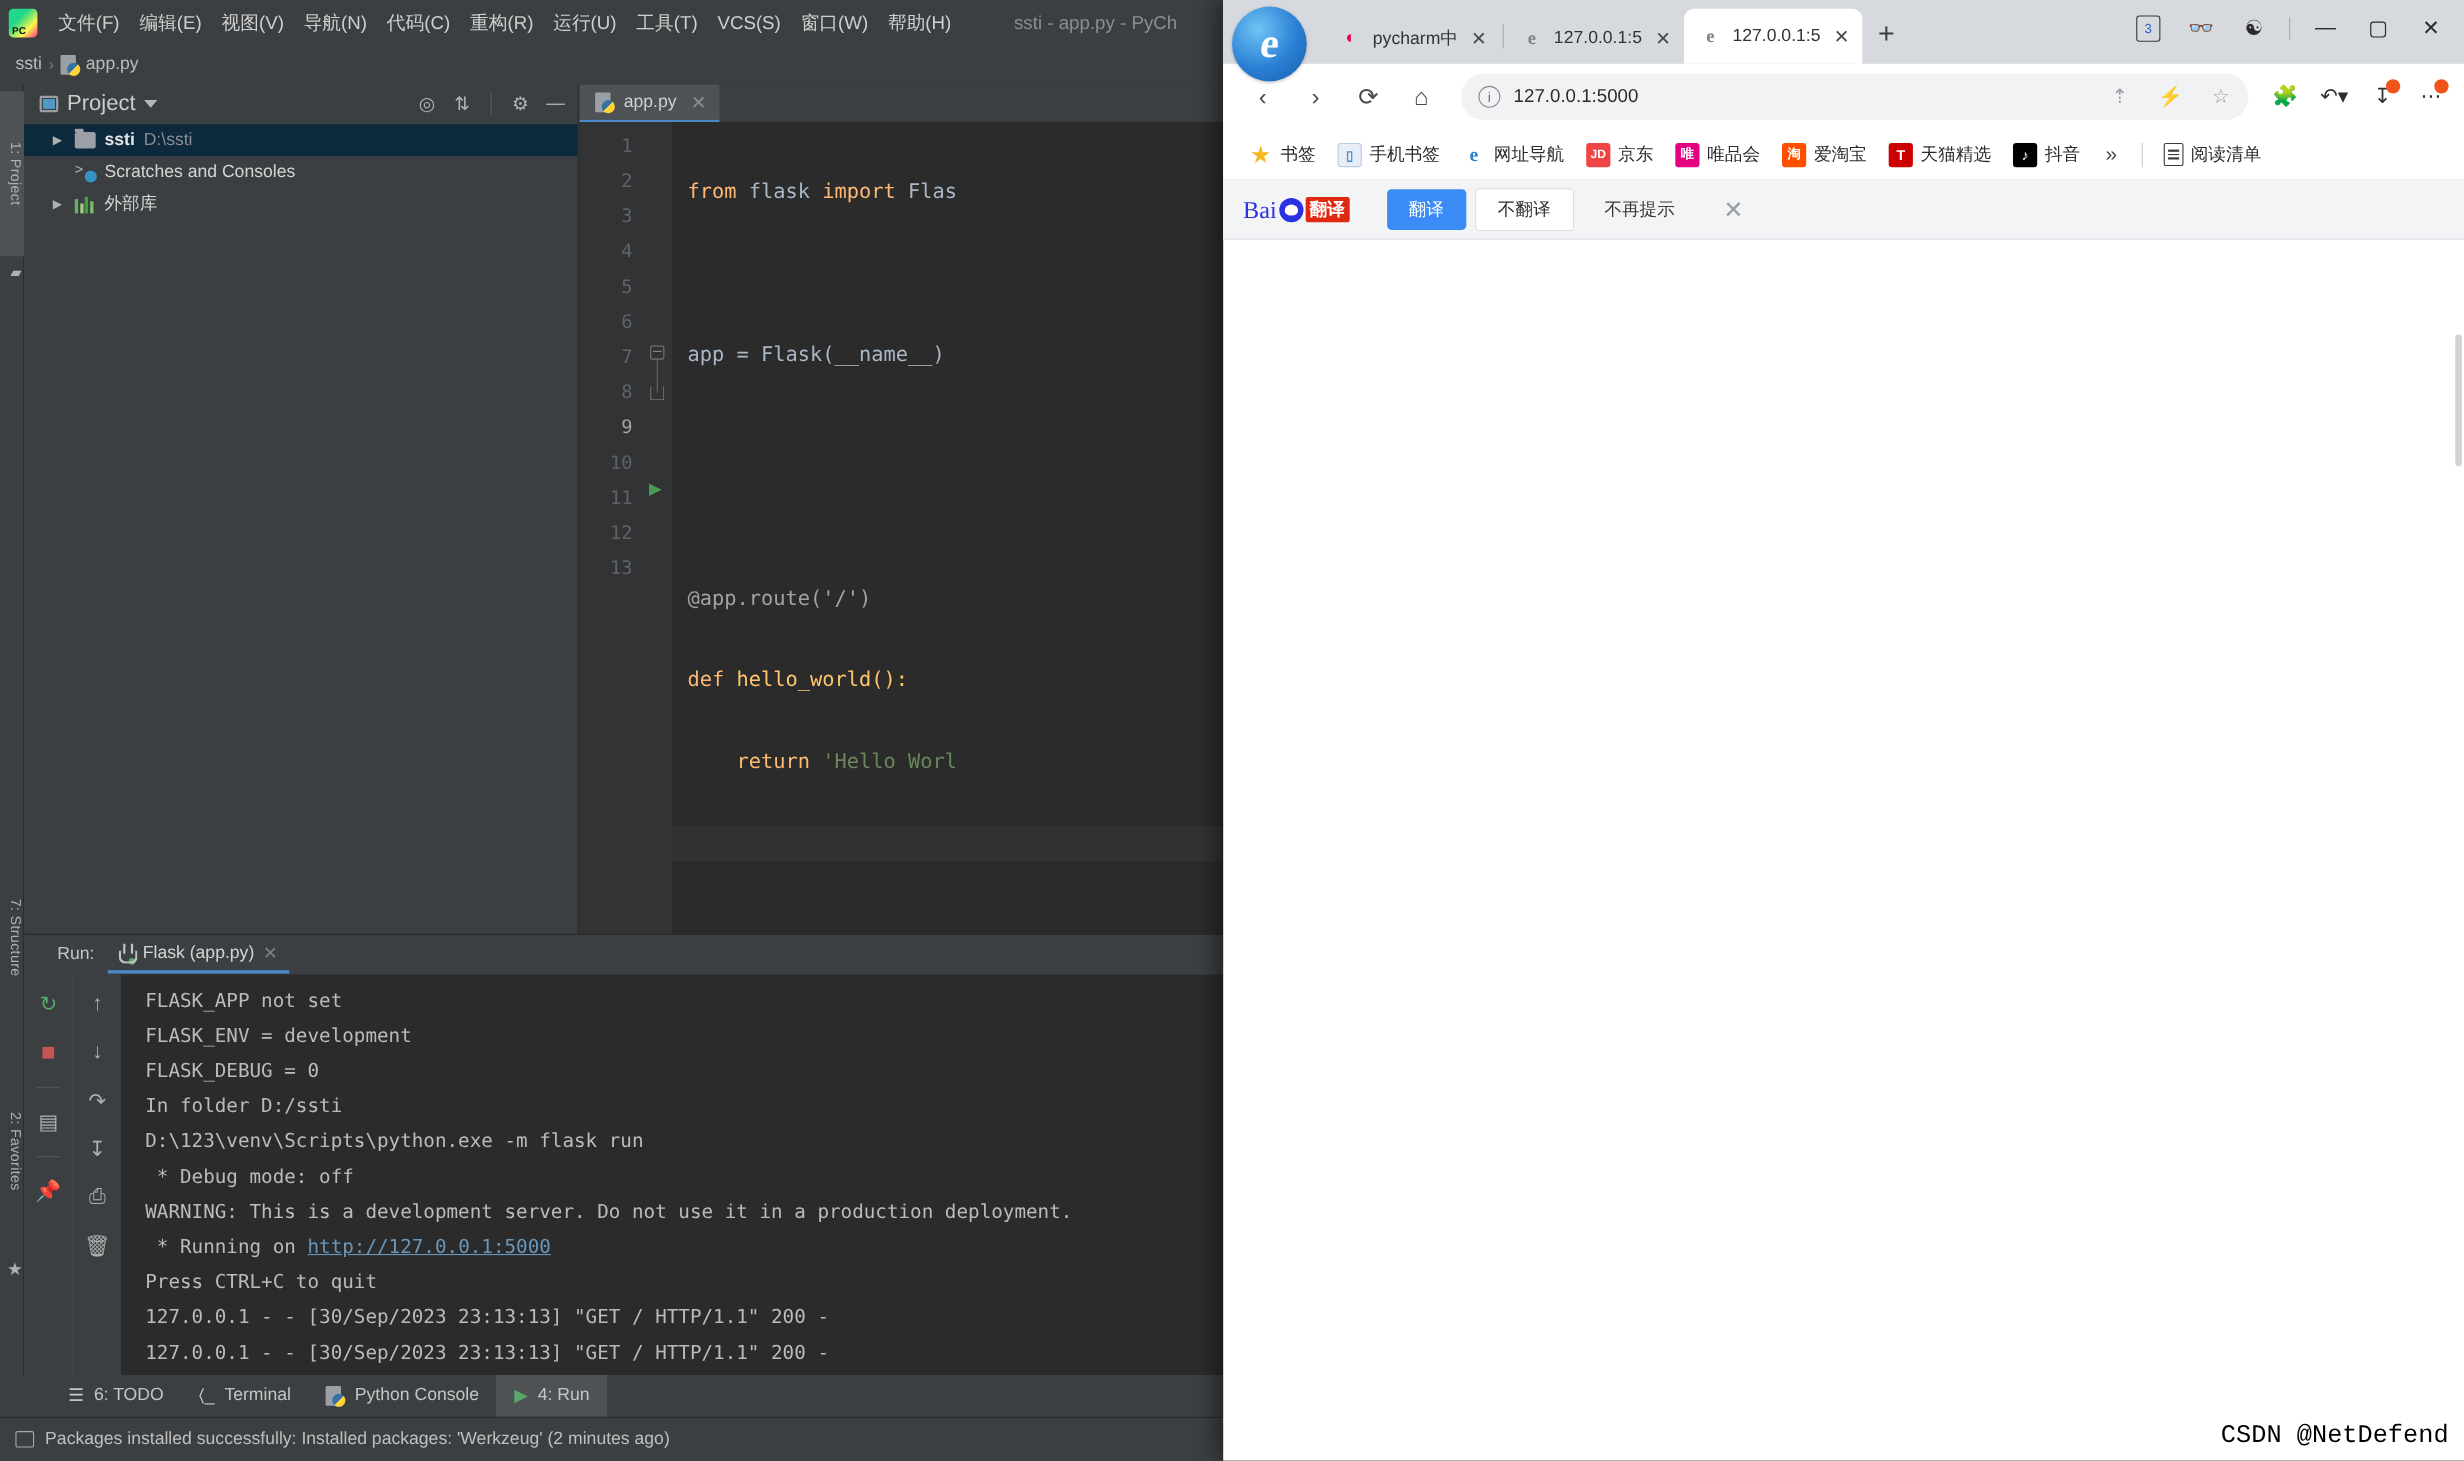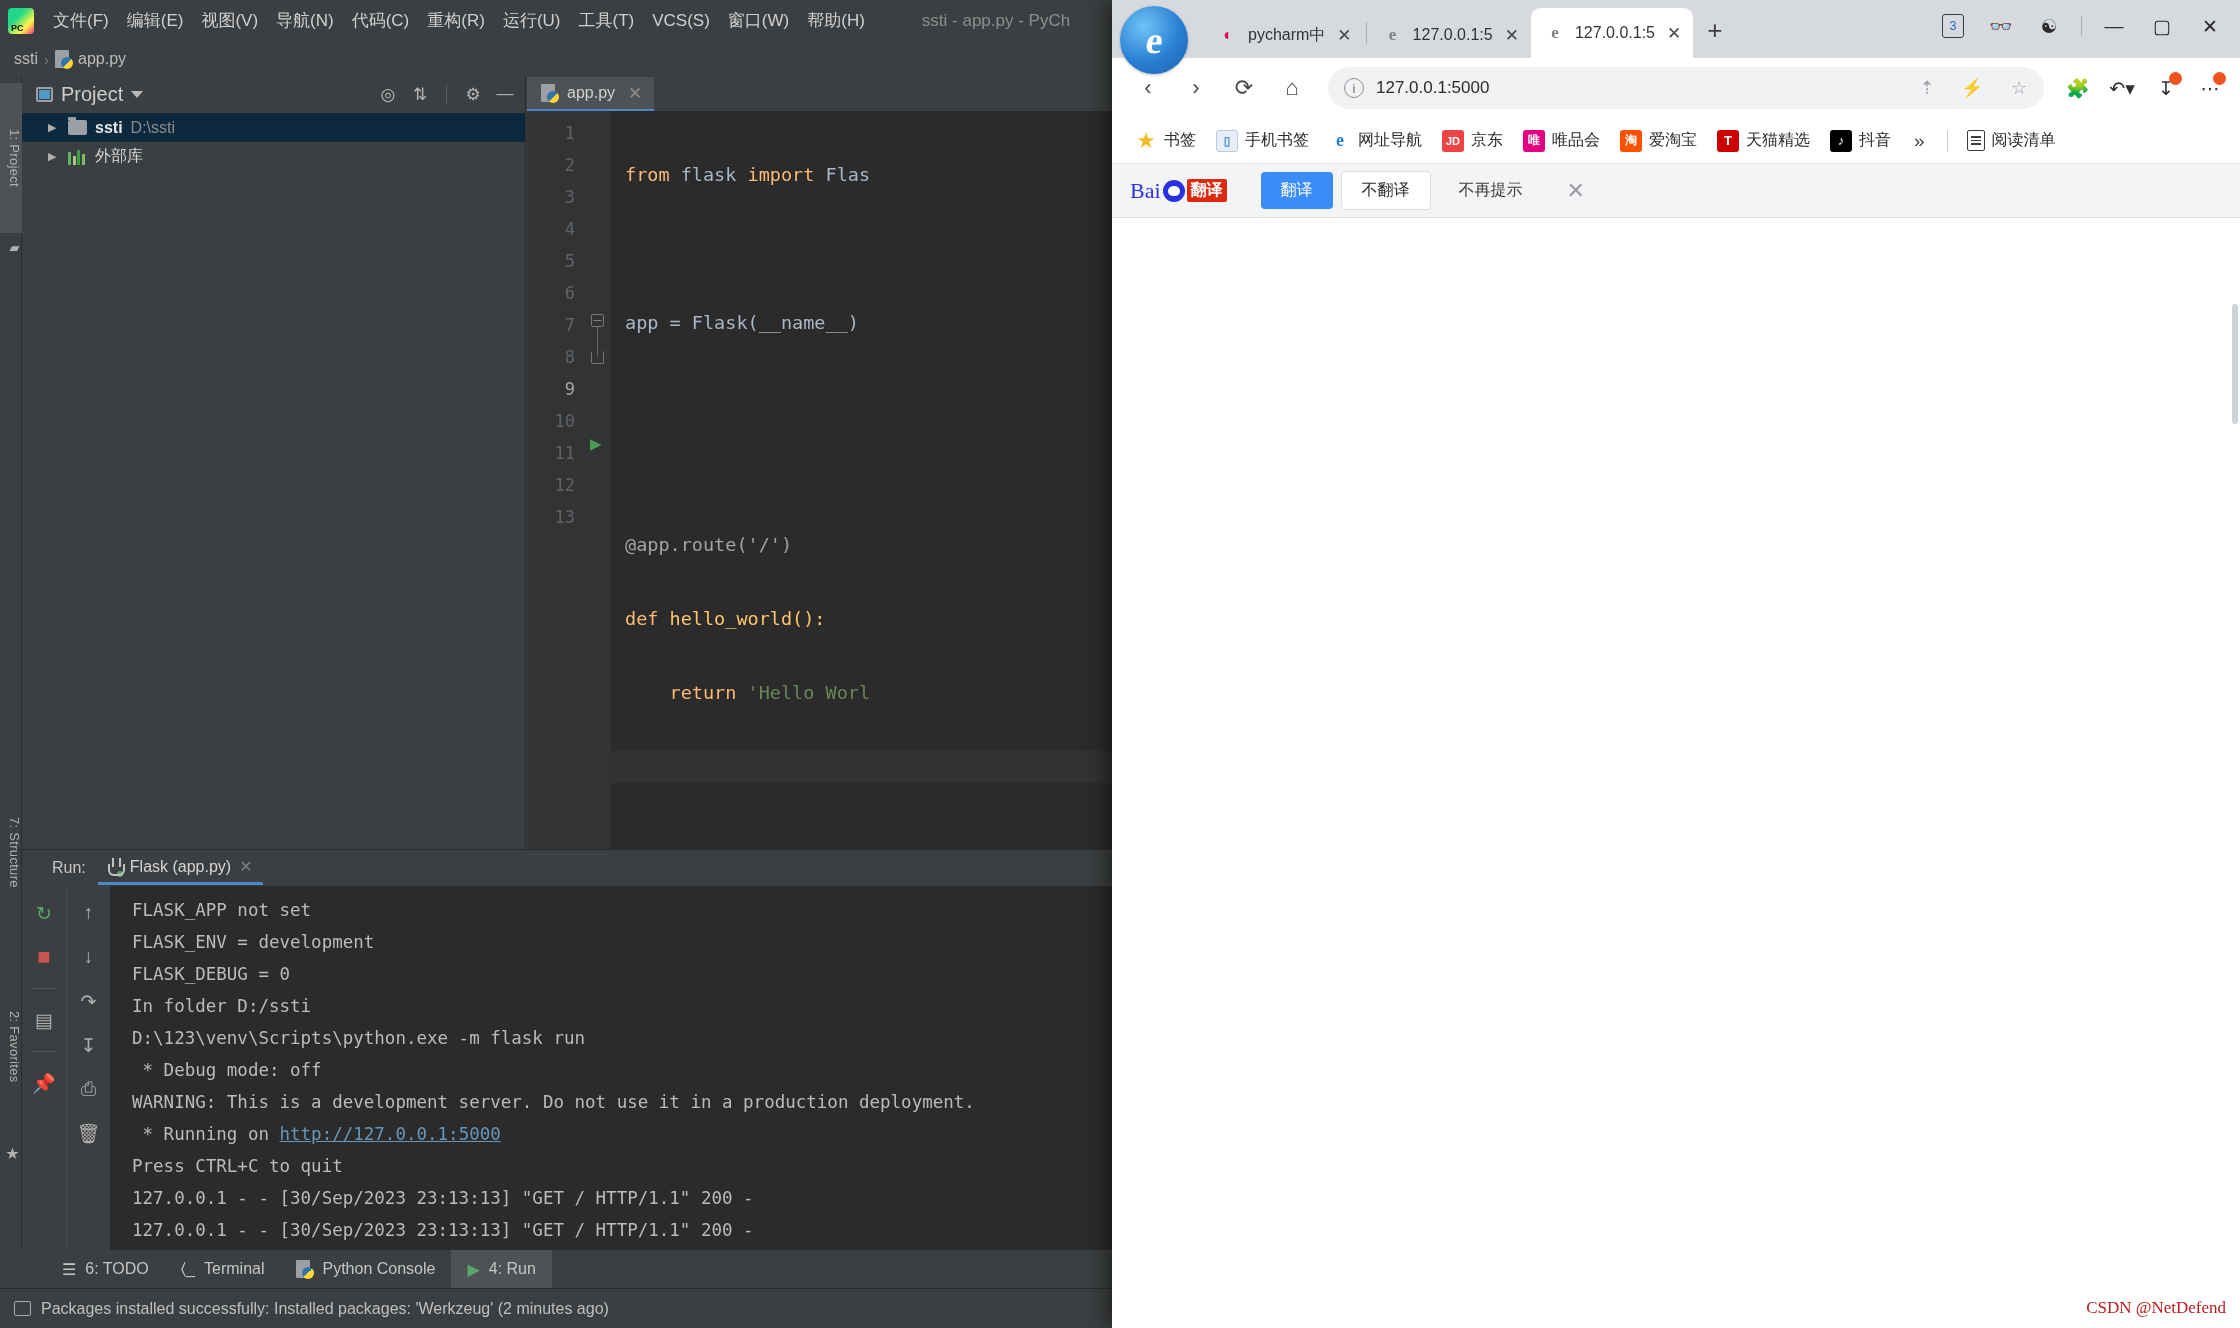--- a/index.html
+++ b/index.html
@@ -247,22 +247,22 @@
   .tr-btn.sec { background: #ffffff; color: #2b2b2b; border: 1px solid #dcdfe3; }
   .tr-btn.plain { color: #3a3a3a; }
   .tr-close { font-size: 22px; color: #9a9da2; margin-left: 24px; }
 
   .br-page { position: absolute; left: 0; top: 264px; right: 0; bottom: 38px; background: #fff; padding: 18px 20px; }
   .page-h { font-size: 24px; color: #000; font-family: "Liberation Serif", serif; }
   .br-scroll { position:absolute; right:0; top:264px; width:10px; bottom:38px; }
   .br-scroll i{ display:block; position:absolute; right:2px; top:40px; width:6px; height:120px; background:#cfd2d6; border-radius:3px;}
 
   .watermark {
-    position: absolute; right: 14px; bottom: 10px; font-size: 17px; color: #b91c1c;
-    font-family: Liberation Serif, serif;
+    position: absolute; right: 14px; bottom: 10px; font-size: 23px; color: #000000;
+    font-family: Liberation Mono, monospace;
   }
 </style>
 </head>
 <body>
 
 <div id="root">
 
   <div class="pycharm">
 
     <div class="pc-menubar">
@@ -317,20 +317,25 @@
         <span class="ph-icon">⚙</span>
         <span class="ph-icon">—</span>
       </div>
 
       <div class="tree">
         <div class="tree-row sel">
           <span class="tw">▶</span>
           <span class="folder-ico"></span>
           <span class="node-name b">ssti</span>
           <span class="node-path">D:\ssti</span>
+        </div>
+        <div class="tree-row">
+          <span class="tw hidden">▶</span>
+          <span class="scratch-ico"></span>
+          <span class="node-name">Scratches and Consoles</span>
         </div>
         <div class="tree-row">
           <span class="tw">▶</span>
           <span class="lib-ico">
             <i style="height:13px;background:#63b363;"></i>
               <i style="height:9px;background:#a6c88a;"></i>
             <i style="height:15px;background:#3fa13f;"></i>
               <i style="height:11px;background:#7fba68;"></i>
           </span>
           <span class="node-name">外部库</span>

